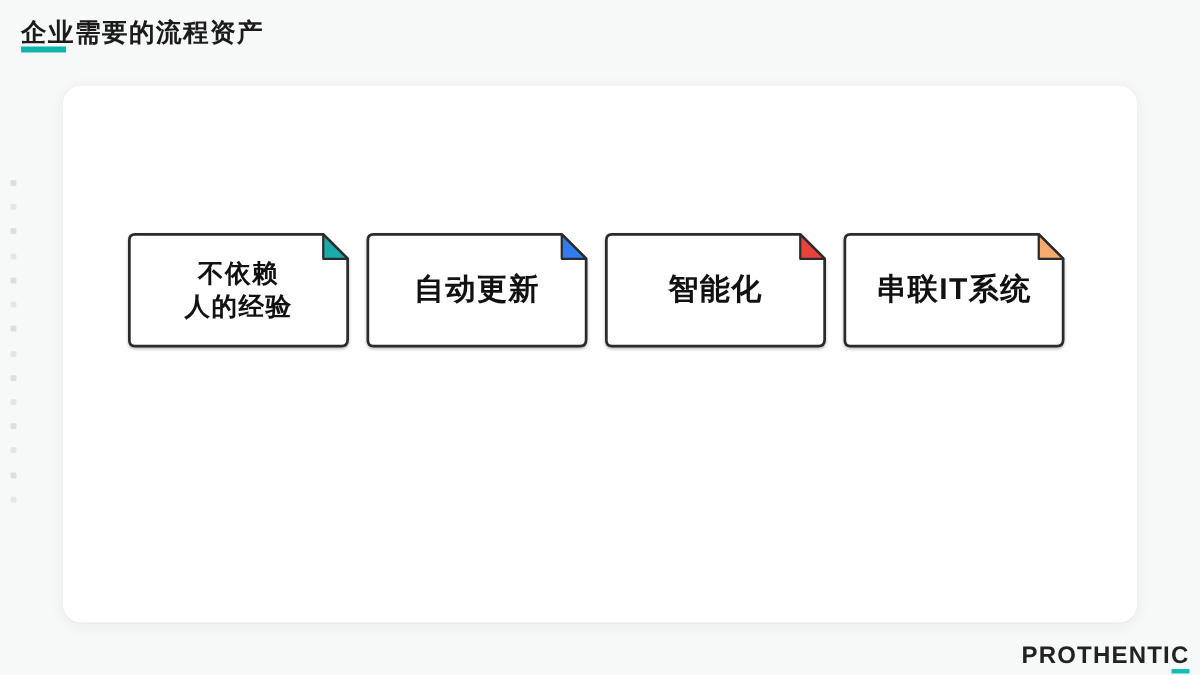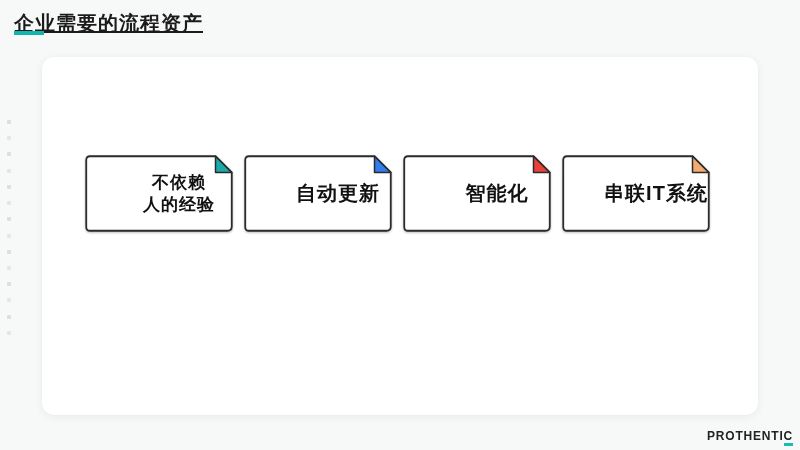--- a/index.html
+++ b/index.html
@@ -9,25 +9,24 @@
     width: 800px; height: 450px;
     background: #f7f8f8;
     font-family: "Liberation Sans", "DejaVu Sans", sans-serif;
     overflow: hidden;
   }
 
   
   .slide-title {
     position: absolute;
     left: 14px; top: 10px;
-    font-size: 20px;
+    font-size: 17px;
     font-weight: 700;
     color: #1b1b1b;
     letter-spacing: 1px;
-    text-decoration: underline;
   }
   .title-underline {
     position: absolute;
     left: 14px; top: 31px;
     width: 30px; height: 4px;
   }
 
   
   .panel {
     position: absolute;
@@ -81,29 +80,28 @@
     display: flex;
     align-items: center;
     justify-content: center;
     text-align: center;
     font-size: 20px;
     font-weight: 700;
     color: #111111;
     white-space: pre-line;
     line-height: 1.25;
     letter-spacing: 1px;
-    margin-left: 20px;
   }
   .card:nth-child(1) .card-label { font-size: 17px; }
 
   
   .logo {
     position: absolute;
     right: 7px; top: 429px;
-    font-size: 12px;
+    font-size: 16px;
     font-weight: 700;
     color: #222222;
     letter-spacing: 0.8px;
     font-family: "Liberation Sans", "DejaVu Sans", sans-serif;
   }
   .logo .logo-accent {
     border-bottom: 3px solid #14beb4;
     padding-bottom: 0px;
   }
 </style>

